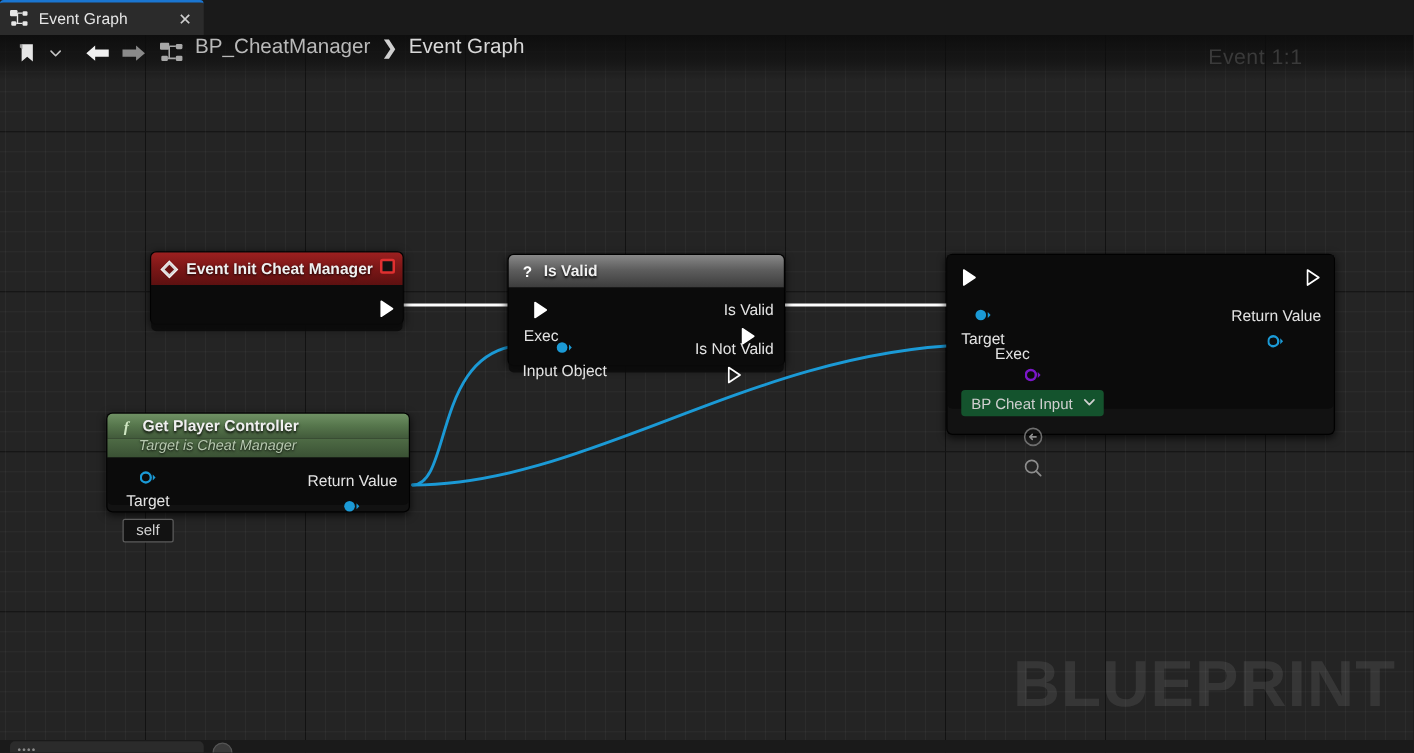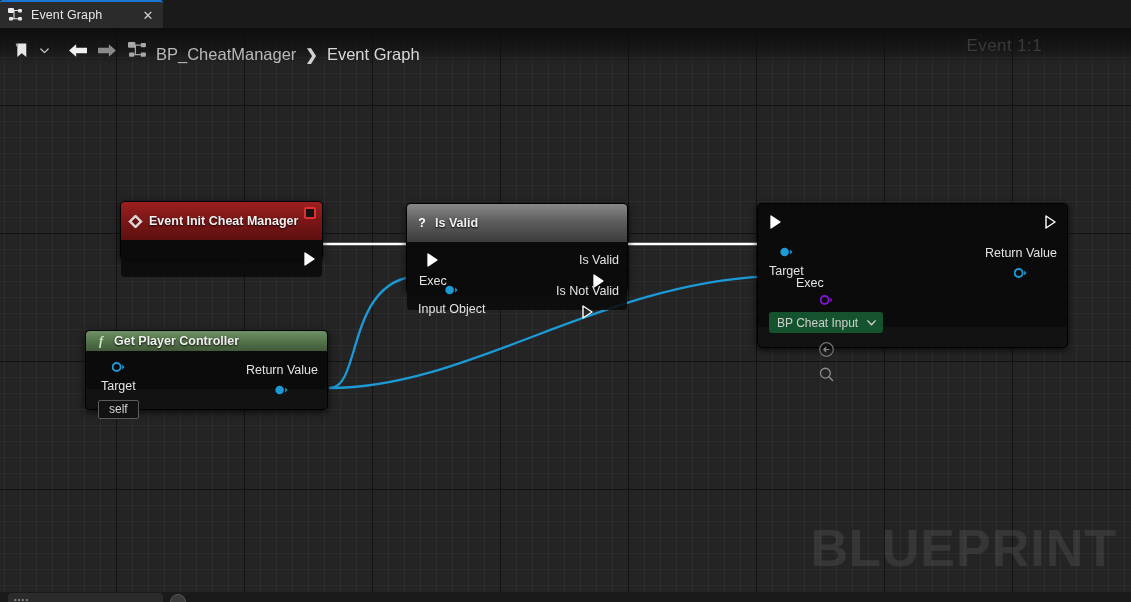--- a/index.html
+++ b/index.html
@@ -30,21 +30,21 @@
     flex: 1 1 auto; white-space: nowrap; overflow: hidden;
   }
   .tab-close {
     color: #cfcfcf; font-size: 13px; line-height: 1;
     width: 14px; text-align: center; cursor: pointer;
   }
 
   
   .toolbar {
     position: absolute; left: 0; top: 28px; width: 1050px; height: 36px;
-    display: flex; align-items: flex-end; padding-left: 8px; gap: 0;
+    display: flex; align-items: flex-start; padding-left: 8px; gap: 0;
     z-index: 5; pointer-events: none;
   }
   .toolbar > * { pointer-events: auto; }
   .tb-btn {
     width: 28px; height: 28px; display: flex; align-items: center;
     justify-content: center; cursor: pointer;
   }
   .tb-chevron { width: 16px; height: 28px; display:flex; align-items:center; justify-content:center; cursor:pointer; }
   .tb-gap { width: 12px; }
   .bc-icon { width: 22px; height: 28px; display:flex; align-items:center; justify-content:center; margin-left: 6px;}
@@ -90,21 +90,21 @@
 
   
   .node {
     position: absolute; z-index: 2;
     border-radius: 5px;
     background: #121212;
     border: 1px solid rgba(0,0,0,0.9);
     box-shadow: 0 2px 7px rgba(0,0,0,0.75);
   }
   .node-title {
-    height: 38px; display: flex; align-items: center; padding: 0 7px;
+    height: 26px; display: flex; align-items: center; padding: 0 7px;
     border-top-left-radius: 4px; border-top-right-radius: 4px;
     position: relative;
   }
   .node-title .ntext {
     color: #f0f0f0; font-size: 12.5px; font-weight: bold;
     text-shadow: 0 1px 2px rgba(0,0,0,.9); white-space: nowrap;
   }
   .node-subtitle {
     color: #b7c9b0; font-size: 11.5px; font-style: italic;
     padding: 0 7px 3px 25px; text-shadow: 0 1px 2px rgba(0,0,0,.9);
@@ -348,20 +348,23 @@
 
     <div class="node" style="left:85px; top:302px; width:243px; height:80px;">
       <div class="node-title t-green" style="height:20px;">
         <span class="title-ico">
           <svg viewBox="0 0 16 16" width="14" height="14">
             <text x="8" y="13" font-family="Liberation Serif, serif" font-size="14" font-style="italic" font-weight="bold" fill="#cfe6c2" text-anchor="middle">f</text>
           </svg>
         </span>
         <span class="ntext">Get Player Controller</span>
       </div>
+      <div class="t-green" style="background: linear-gradient(to bottom,#4e6b45,#3a5134);">
+        <div class="node-subtitle">Target is Cheat Manager</div>
+      </div>
       <div class="node-body" style="height:38px;">
 
         <div class="pinrow" style="left:12px; top:10px; gap:7px;">
           <span class="dpin">
             <svg viewBox="0 0 14 12" width="14" height="12">
               <circle cx="5" cy="6" r="4.3" fill="none" stroke="#1b9ad6" stroke-width="2"></circle>
               <path d="M11 3.4 L13.4 6 L11 8.6 Z" fill="#1b9ad6"></path>
             </svg>
           </span>
           <span class="pin-label">Target</span>

